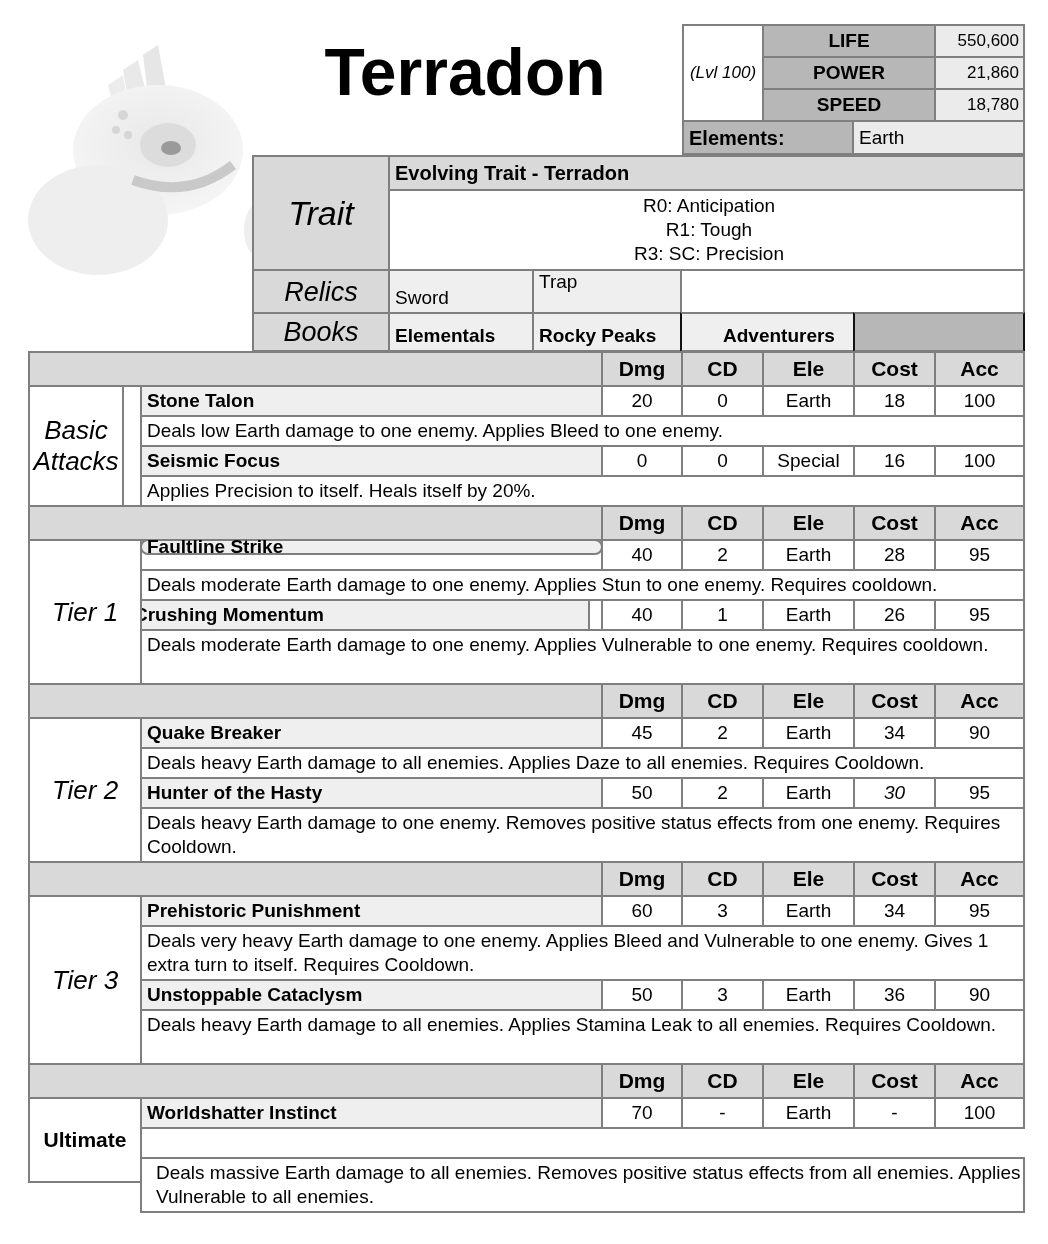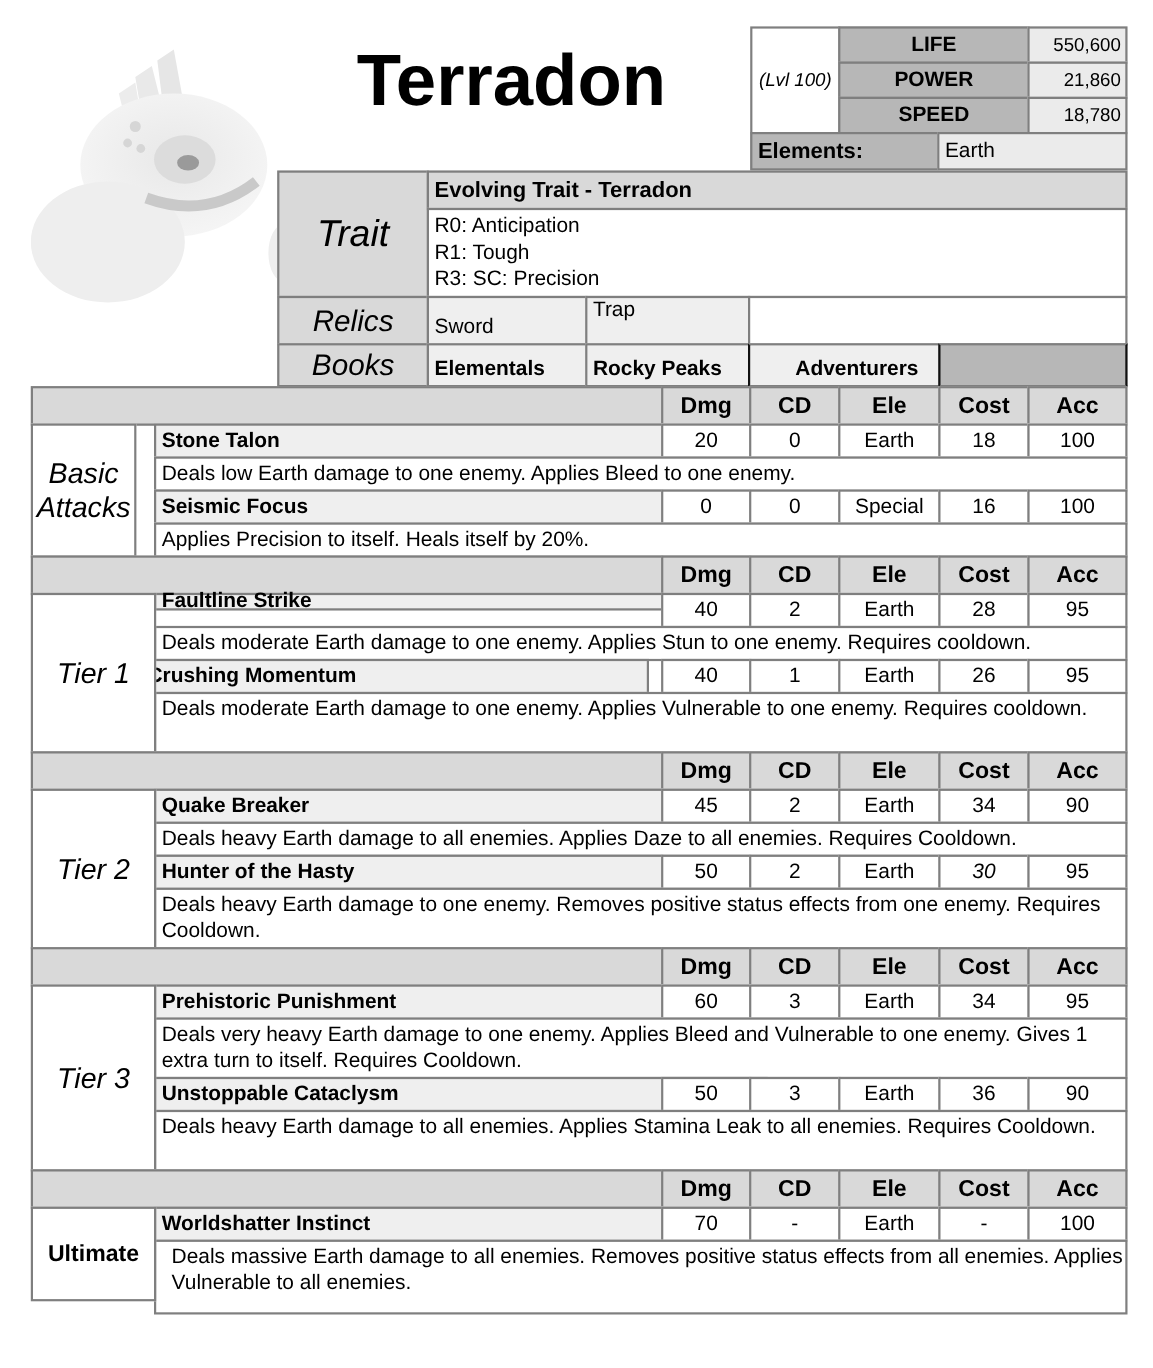--- a/index.html
+++ b/index.html
@@ -61,21 +61,21 @@
     <div class="cell c stat-label g-dark" style="left: 762px; top: 56px; width: 174px; height: 34px;">POWER</div>
     <div class="cell r stat-val g-vlight" style="left: 934px; top: 56px; width: 91px; height: 34px;">21,860</div>
     <div class="cell c stat-label g-dark" style="left: 762px; top: 88px; width: 174px; height: 34px;">SPEED</div>
     <div class="cell r stat-val g-vlight" style="left: 934px; top: 88px; width: 91px; height: 34px;">18,780</div>
   </div>
 <div class="cell l b g-dark" style="left:682px;top:120px;width:172px;height:35px;font-size:20px;">Elements:</div>
 <div class="cell l g-vlight" style="left:852px;top:120px;width:173px;height:35px;">Earth</div>
 
 <div class="cell c section-label g-mid" style="left:252px;top:155px;width:138px;height:116px;font-size:34px;">Trait</div>
 <div class="cell l b g-mid" style="left:388px;top:155px;width:637px;height:36px;font-size:20px;">Evolving Trait - Terradon</div>
-<div class="cell l w" style="left:388px;top:189px;width:637px;height:82px;flex-direction:column;align-items:flex-start;justify-content:center;">
+<div class="cell l w" style="left:388px;top:189px;width:637px;height:82px;flex-direction:column;align-items:center;justify-content:center;">
   <div>R0: Anticipation</div>
   <div>R1: Tough</div>
   <div>R3: SC: Precision</div>
 </div>
 
 <div class="cell c section-label g-mid" style="left:252px;top:269px;width:138px;height:45px;">Relics</div>
 <div class="cell l g-light" style="left:388px;top:269px;width:146px;height:45px;align-items:flex-end;padding-bottom:2px;">Sword</div>
 <div class="cell l g-light" style="left:532px;top:269px;width:150px;height:45px;align-items:flex-end;padding-bottom:18px;">Trap</div>
 <div class="cell l w" style="left:680px;top:269px;width:345px;height:45px;"></div>
 
@@ -109,21 +109,21 @@
     <div class="cell c w" style="left: 28px; top: 385px; width: 96px; height: 122px; flex-direction: column; font-style: italic; font-size: 26px; line-height: 31px;">
       <div>Basic</div>
       <div>Attacks</div>
     </div>
     <div class="cell g-mid" style="left: 28px; top: 505px; width: 575px; height: 36px;"></div>
     <div class="cell c b g-mid" style="left: 601px; top: 505px; width: 82px; height: 36px; font-size: 21px;">Dmg</div>
     <div class="cell c b g-mid" style="left: 681px; top: 505px; width: 83px; height: 36px; font-size: 21px;">CD</div>
     <div class="cell c b g-mid" style="left: 762px; top: 505px; width: 93px; height: 36px; font-size: 21px;">Ele</div>
     <div class="cell c b g-mid" style="left: 853px; top: 505px; width: 83px; height: 36px; font-size: 21px;">Cost</div>
     <div class="cell c b g-mid" style="left: 934px; top: 505px; width: 91px; height: 36px; font-size: 21px;">Acc</div>
-    <div class="cell l b name-row" style="left: 140px; top: 539px; width: 463px; height: 16px;">Faultline Strike</div>
+    <div class="cell l b name-row" style="left: 140px; top: 539px; width: 463px; height: 16px; border-radius: 16px;">Faultline Strike</div>
     <div class="cell c w" style="left: 601px; top: 539px; width: 82px; height: 32px;">40</div>
     <div class="cell c w" style="left: 681px; top: 539px; width: 83px; height: 32px;">2</div>
     <div class="cell c w" style="left: 762px; top: 539px; width: 93px; height: 32px;">Earth</div>
     <div class="cell c w" style="left: 853px; top: 539px; width: 83px; height: 32px;">28</div>
     <div class="cell c w" style="left: 934px; top: 539px; width: 91px; height: 32px;">95</div>
     <div class="cell l w desc" style="left: 140px; top: 569px; width: 885px; height: 32px;">Deals moderate Earth damage to one enemy. Applies Stun to one enemy. Requires cooldown.</div>
     <div class="cell l b name-row" style="left: 127px; top: 599px; width: 463px; height: 32px;">Crushing Momentum</div>
     <div class="cell c w" style="left: 601px; top: 599px; width: 82px; height: 32px;">40</div>
     <div class="cell c w" style="left: 681px; top: 599px; width: 83px; height: 32px;">1</div>
     <div class="cell c w" style="left: 762px; top: 599px; width: 93px; height: 32px;">Earth</div>
@@ -184,17 +184,17 @@
     <div class="cell c b g-mid" style="left: 681px; top: 1063px; width: 83px; height: 36px; font-size: 21px;">CD</div>
     <div class="cell c b g-mid" style="left: 762px; top: 1063px; width: 93px; height: 36px; font-size: 21px;">Ele</div>
     <div class="cell c b g-mid" style="left: 853px; top: 1063px; width: 83px; height: 36px; font-size: 21px;">Cost</div>
     <div class="cell c b g-mid" style="left: 934px; top: 1063px; width: 91px; height: 36px; font-size: 21px;">Acc</div>
     <div class="cell l b name-row" style="left: 140px; top: 1097px; width: 463px; height: 32px;">Worldshatter Instinct</div>
     <div class="cell c w" style="left: 601px; top: 1097px; width: 82px; height: 32px;">70</div>
     <div class="cell c w" style="left: 681px; top: 1097px; width: 83px; height: 32px;">-</div>
     <div class="cell c w" style="left: 762px; top: 1097px; width: 93px; height: 32px;">Earth</div>
     <div class="cell c w" style="left: 853px; top: 1097px; width: 83px; height: 32px;">-</div>
     <div class="cell c w" style="left: 934px; top: 1097px; width: 91px; height: 32px;">100</div>
-    <div class="cell l w desc" style="left: 140px; top: 1127px; width: 885px; height: 68px; padding-left: 14px;">Deals massive Earth damage to all enemies. Removes positive status effects from all enemies. Applies Vulnerable to all enemies.</div>
+    <div class="cell l w desc" style="left: 140px; top: 1157px; width: 885px; height: 56px; padding-left: 14px;">Deals massive Earth damage to all enemies. Removes positive status effects from all enemies. Applies Vulnerable to all enemies.</div>
     <div class="cell c w" style="left: 28px; top: 1097px; width: 114px; height: 86px; flex-direction: column; font-weight: bold; font-size: 21px;">
       <div>Ultimate</div>
     </div>
   </div>
 
 </body></html>

